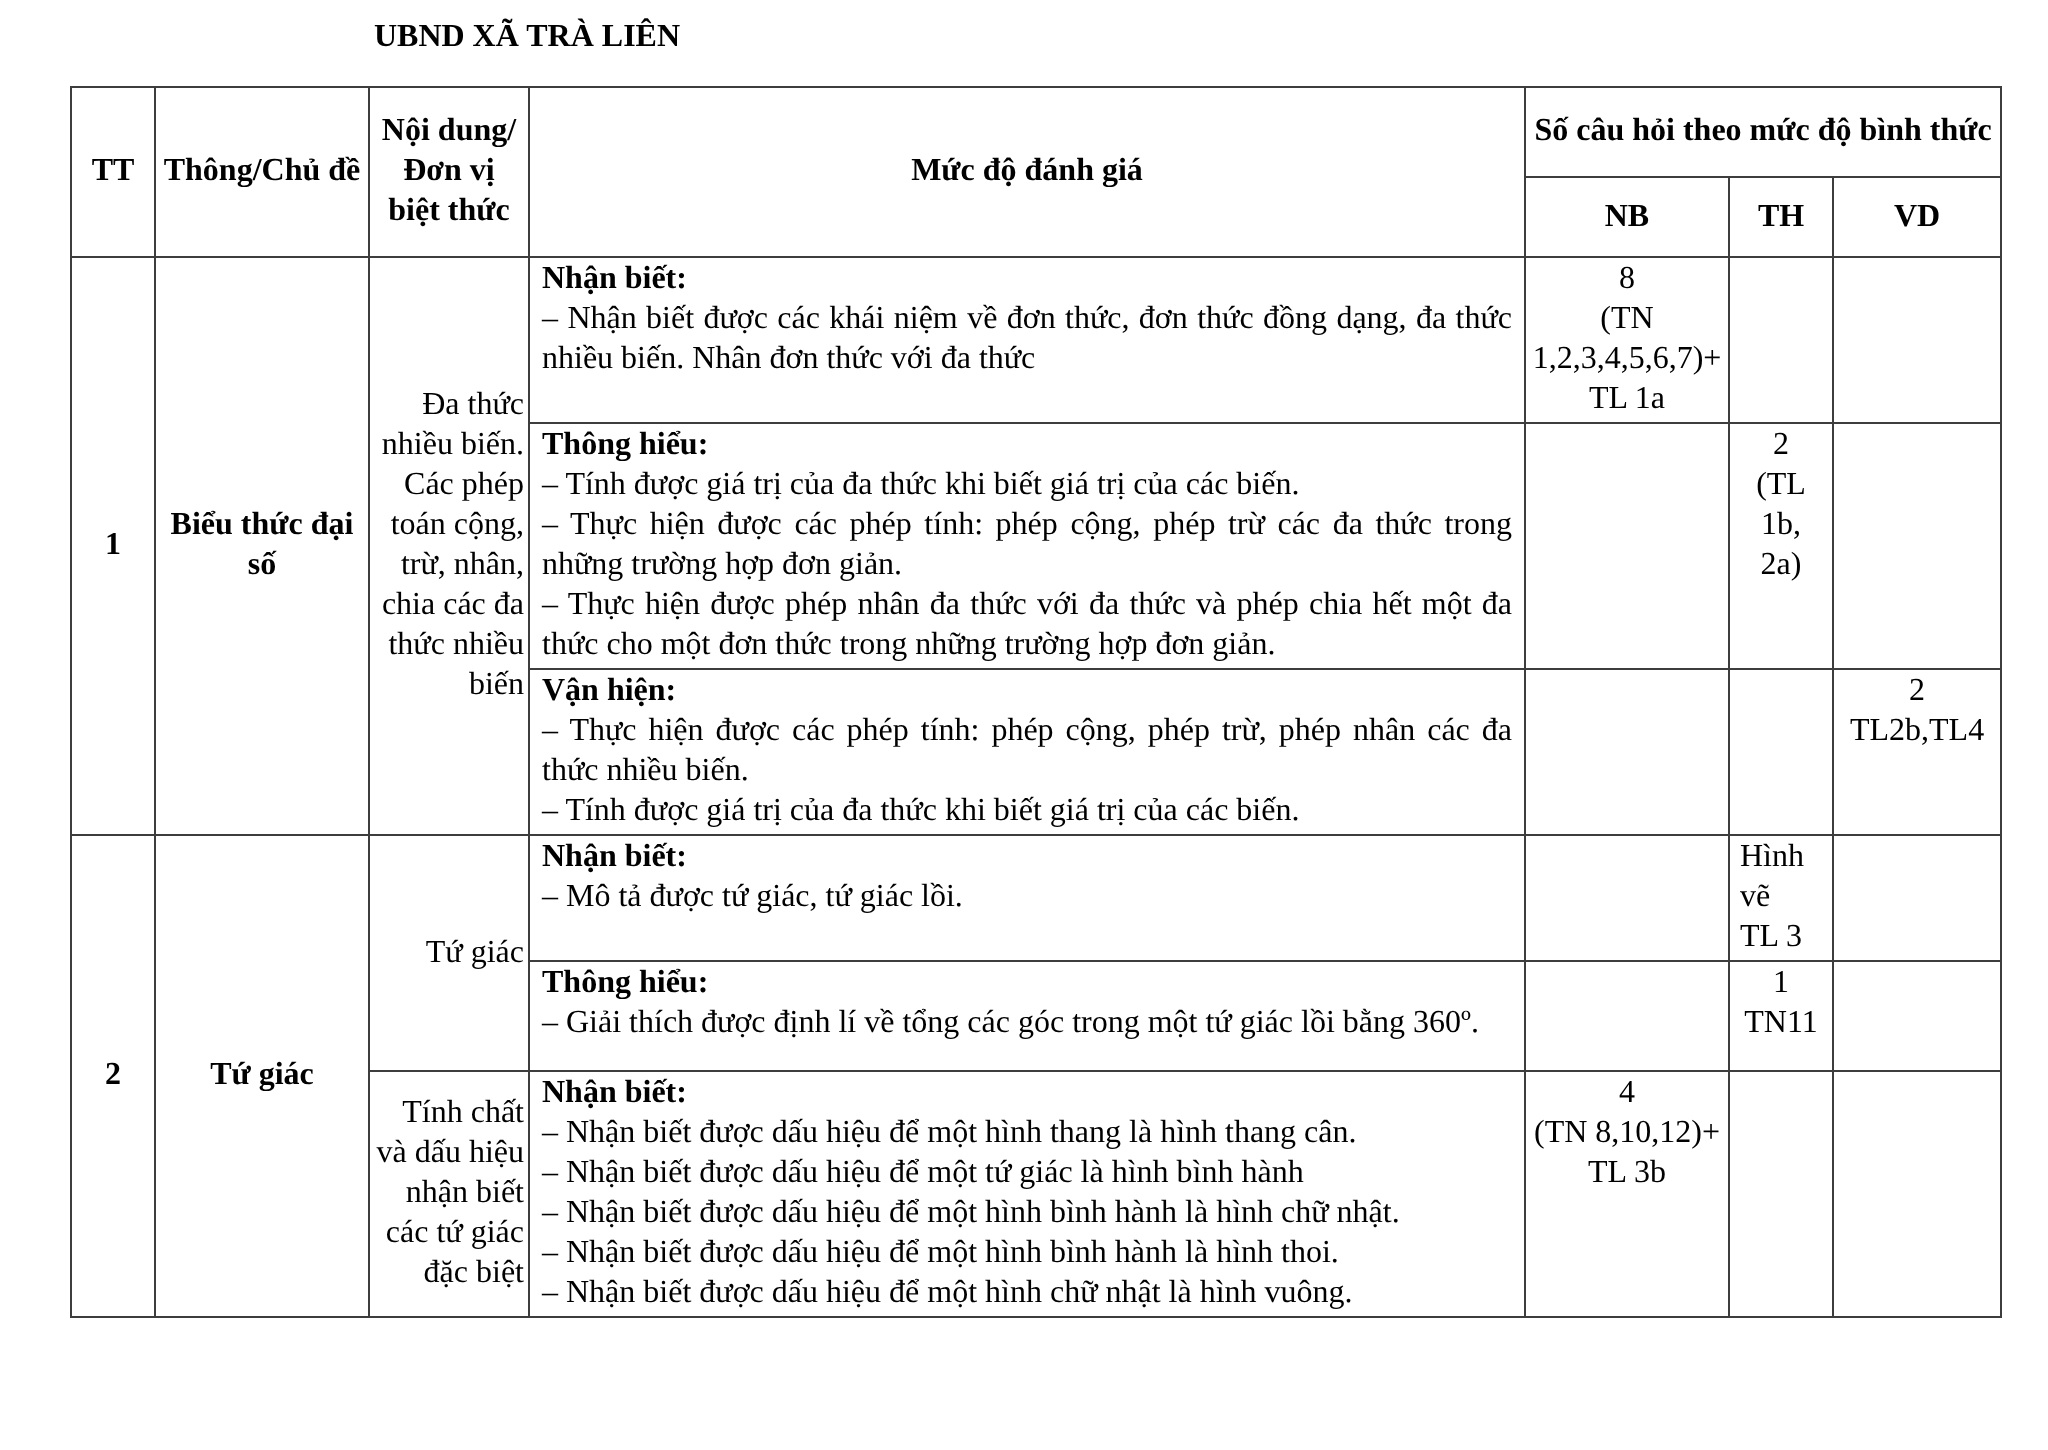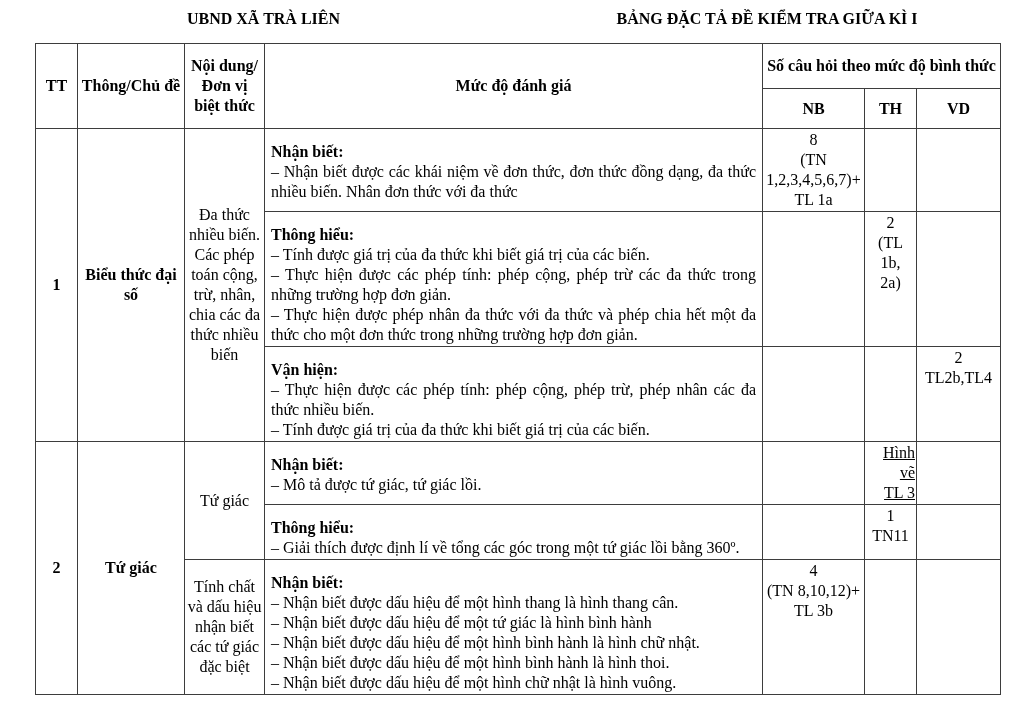--- a/index.html
+++ b/index.html
@@ -11,20 +11,21 @@
   }
   body { height: 725px; overflow: hidden; }
 
   
   .doc-header {
     display: flex;
     margin-top: 8px;
     line-height: 21px;
     font-weight: bold;
     font-size: 16px;
+    flex-direction: column;
   }
   .doc-header .left-block  { width: 527px; text-align: center; }
   .doc-header .right-block { width: 480px; text-align: center; }
   .underlined { text-decoration: underline; text-underline-offset: 3px; }
 
   
   table.spec-table {
     border-collapse: collapse;
     table-layout: fixed;
     margin: 14px 0 0 35px;
@@ -40,51 +41,50 @@
     font-weight: bold;
     text-align: center;
     padding: 2px 3px;
   }
   td.tt-cell, td.chapter-cell {
     font-weight: bold;
     text-align: center;
     vertical-align: middle;
   }
   td.content-cell {
-    text-align: center;
+    text-align: right;
     vertical-align: middle;
     padding: 2px 2px;
     margin-left: 44px;
   }
   td.level-cell {
     vertical-align: top;
     padding: 1px 6px 1px 6px;
   }
-  td.level-cell .lvl-label { font-weight: bold; margin-top: 12px; }
+  td.level-cell .lvl-label { font-weight: bold; }
   td.level-cell .lvl-body {
     white-space: pre-line;
     text-align: justify;
   }
   td.count-cell {
     vertical-align: top;
     text-align: center;
     white-space: pre-line;
     padding: 1px 1px;
   }
-  td.count-cell.align-left { text-align: right; padding-left: 16px; text-decoration: underline; }
+  td.count-cell.align-left { text-align: left; padding-left: 5px; }
 </style>
 </head>
 <body>
 
 <div class="doc-header">
   <div class="left-block">
     <div>UBND XÃ TRÀ LIÊN</div>
   </div>
   <div class="right-block">
-    <div>BẢNG ĐẶC TẢ ĐỀ KIỂM TRA GIỮA KÌ I</div>
   </div>
 </div>
 
 <table class="spec-table">
   <colgroup>
     <col style="width:42px">
     <col style="width:107px">
     <col style="width:80px">
     <col style="width:498px">
     <col style="width:102px">

